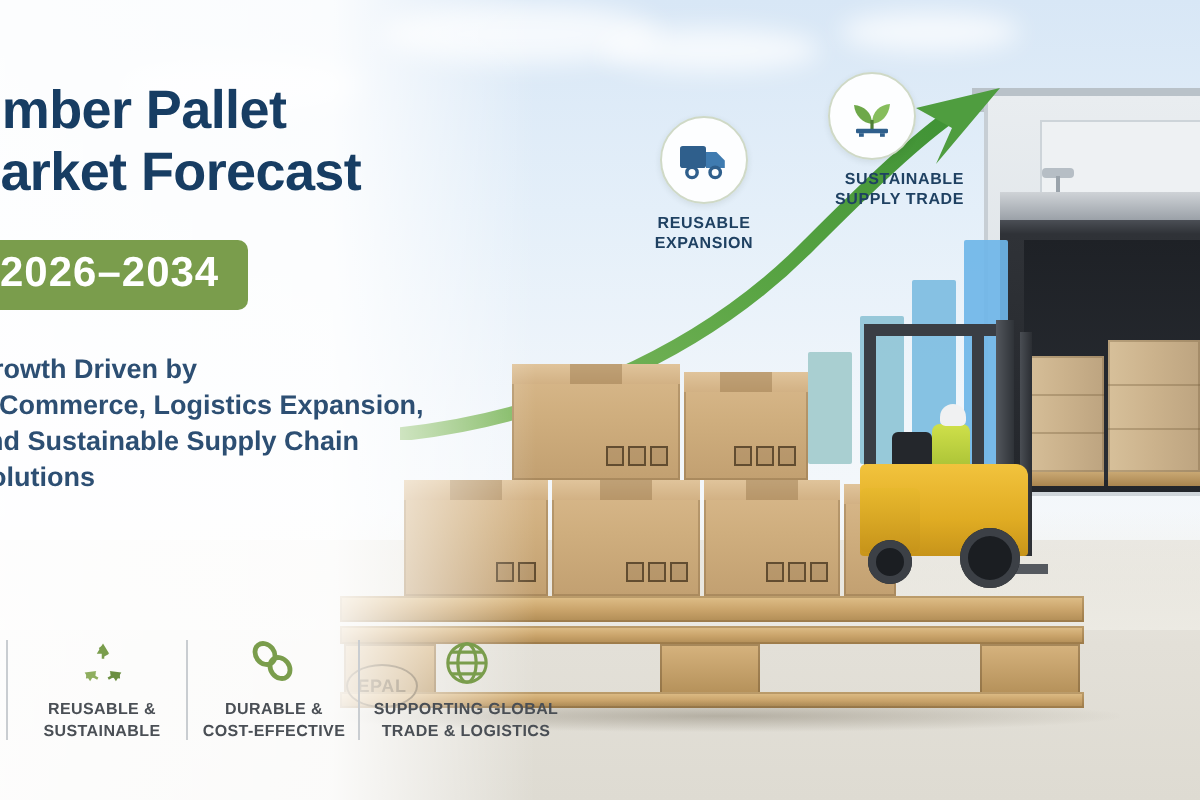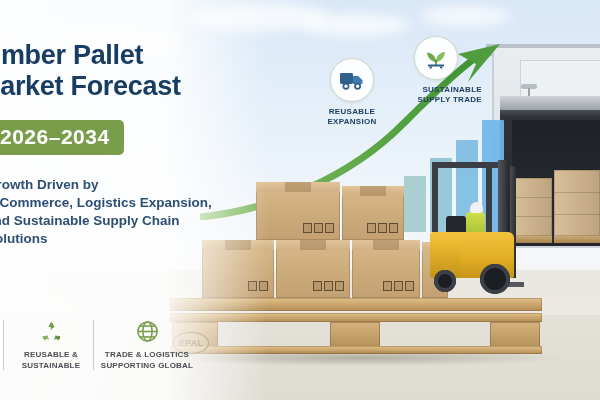--- a/index.html
+++ b/index.html
@@ -585,31 +585,43 @@
           <path d="M20.8 16.6 L18.2 20.8 L17 18.8 L14.8 20 L14.2 19 L16.4 17.8 L15.2 15.8 Z" fill="#6b8f41"></path>
           <path d="M20 17 L15.4 16.4 L15.8 19 L20.2 19.4 Z" fill="#6b8f41"></path>
         </svg>
       </div>
       <div class="flabel">
         <div>REUSABLE &amp;</div>
         <div>SUSTAINABLE</div>
       </div>
     </div>
 
+    <div class="feature">
+      <div class="ficon">
+        <svg width="26" height="24" viewBox="0 0 26 24" fill="none" stroke="#7a9d4c" stroke-width="2.4">
+          <ellipse cx="8.5" cy="8" rx="4.6" ry="5.6" transform="rotate(-38 8.5 8)"></ellipse>
+          <ellipse cx="16" cy="15" rx="4.6" ry="5.6" transform="rotate(-38 16 15)"></ellipse>
+        </svg>
+      </div>
+      <div class="flabel">
+        <div>DURABLE &amp;</div>
+        <div>COST-EFFECTIVE</div>
+      </div>
+    </div>
 
     <div class="feature" style="width:98px;">
       <div class="ficon">
         <svg width="25" height="25" viewBox="0 0 24 24" fill="none" stroke="#7a9d4c" stroke-width="1.5">
           <circle cx="12" cy="12" r="9.2"></circle>
           <ellipse cx="12" cy="12" rx="4.4" ry="9.2"></ellipse>
           <line x1="2.8" y1="12" x2="21.2" y2="12"></line>
           <path d="M4.3 6.8 H19.7"></path>
           <path d="M4.3 17.2 H19.7"></path>
         </svg>
       </div>
       <div class="flabel">
+        <div>SUPPORTING GLOBAL</div>
         <div>TRADE &amp; LOGISTICS</div>
-        <div>SUPPORTING GLOBAL</div>
       </div>
     </div>
 
   </div>
 </div>
 
 </body></html>

